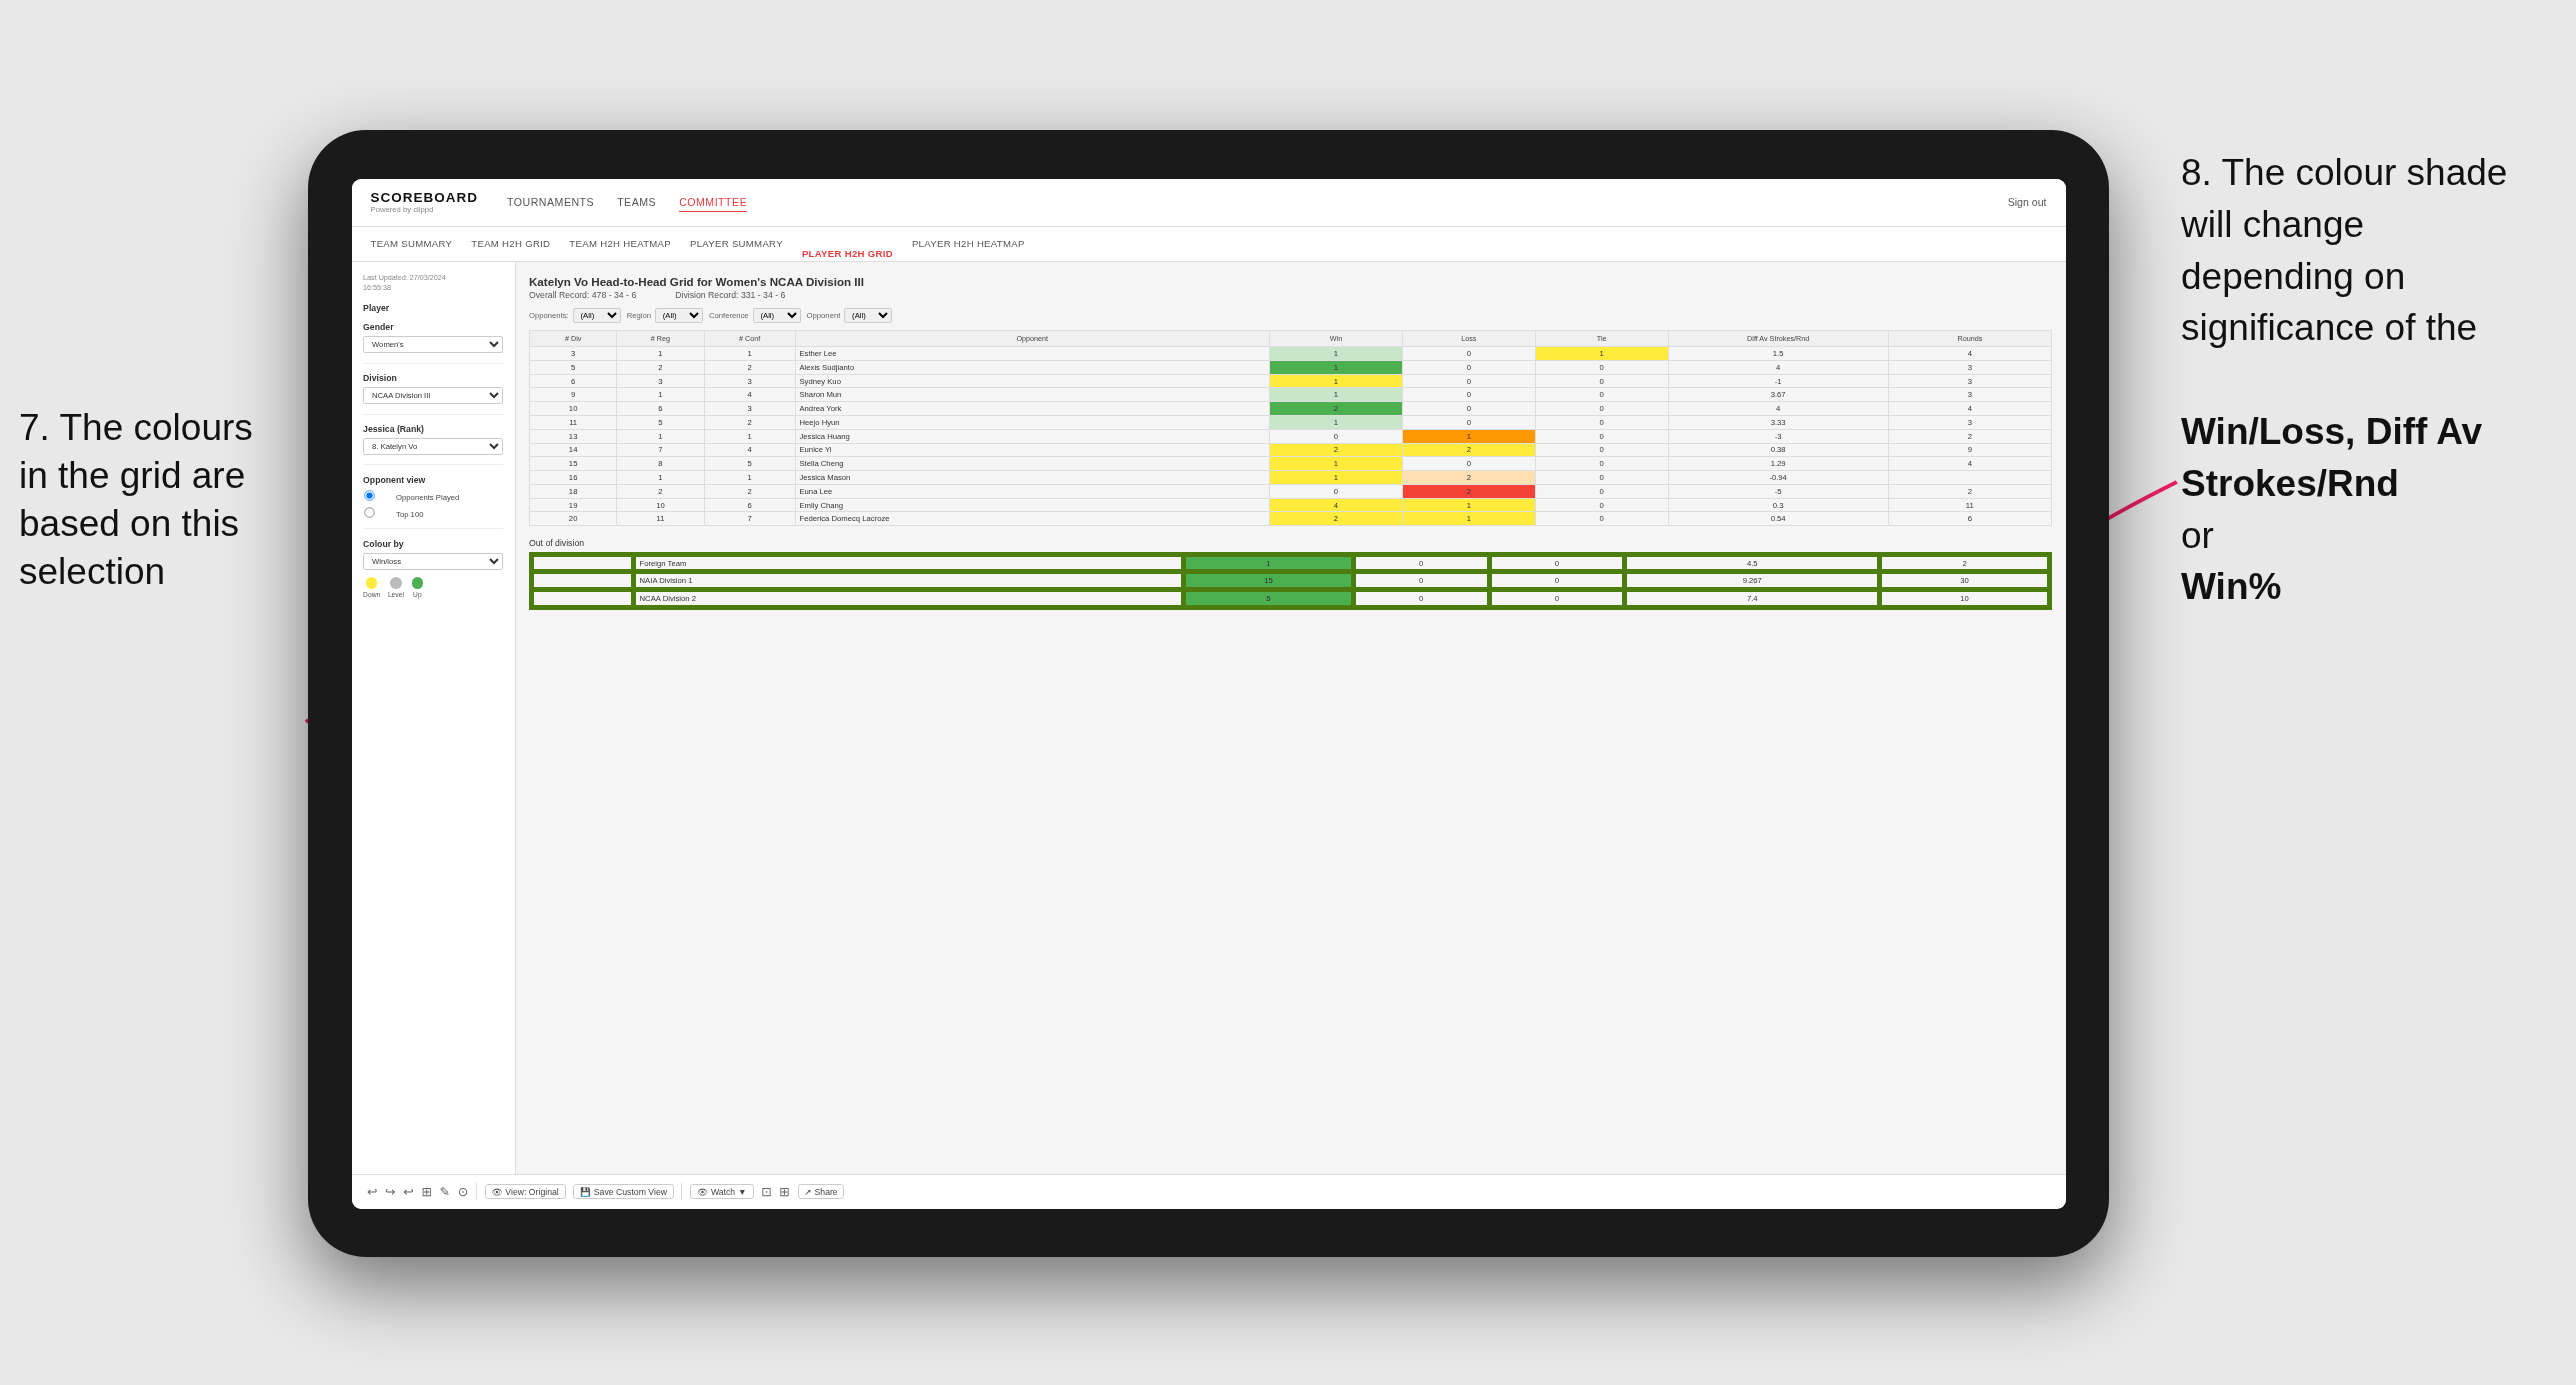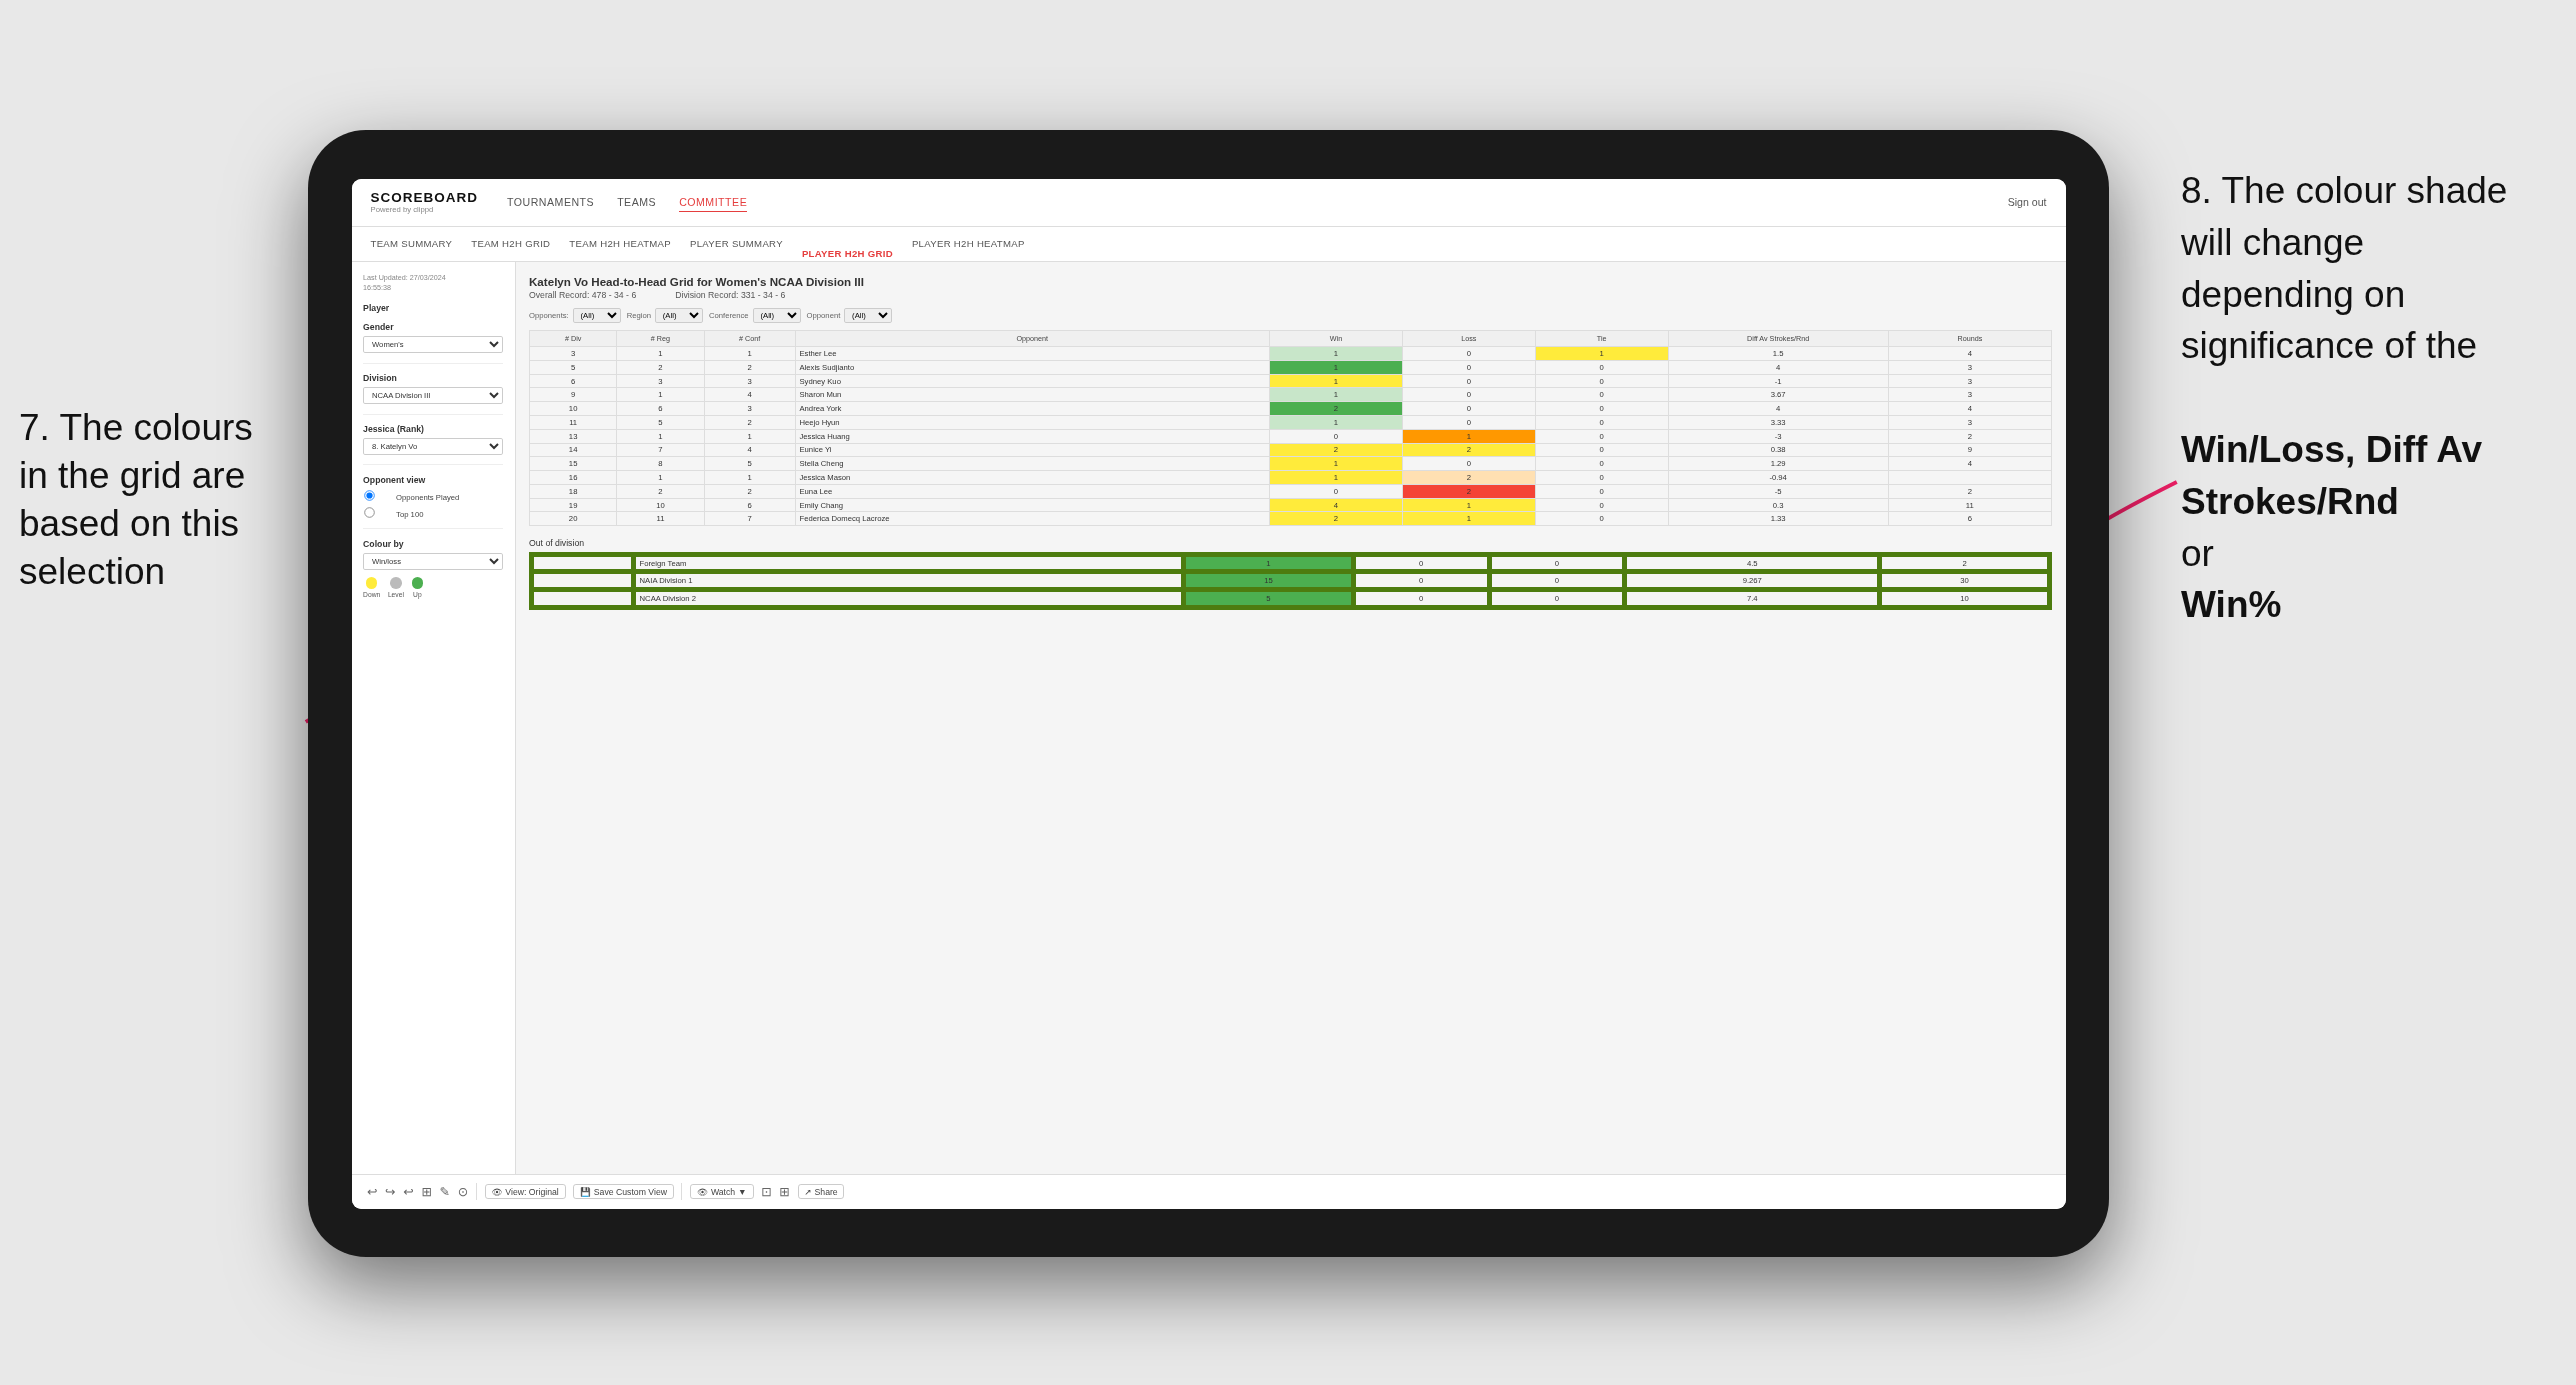--- a/index.html
+++ b/index.html
@@ -18,21 +18,21 @@
       top: 404px;
       width: 270px;
       font-size: 37px;
       line-height: 1.3;
       color: #111;
     }
 
     .annotation-right {
       position: absolute;
       right: 29px;
-      top: 165px;
+      top: 147px;
       width: 366px;
       font-size: 37px;
       line-height: 1.4;
       color: #111;
     }
 
     .annotation-right strong {
       font-weight: 900;
     }
 
@@ -717,21 +717,21 @@
                 <td>11</td>
               </tr>
               <tr>
                 <td>20</td>
                 <td>11</td>
                 <td>7</td>
                 <td class="td-left">Federica Domecq Lacroze</td>
                 <td class="win-yellow">2</td>
                 <td class="win-yellow">1</td>
                 <td>0</td>
-                <td>1.33</td>
+                <td>0.54</td>
                 <td>6</td>
               </tr>
             </tbody>
         </table>
 
         <div class="section-header">Out of division</div>
 
         <table class="out-division-table">
           <tbody id="out-division-body">
           <tr>

